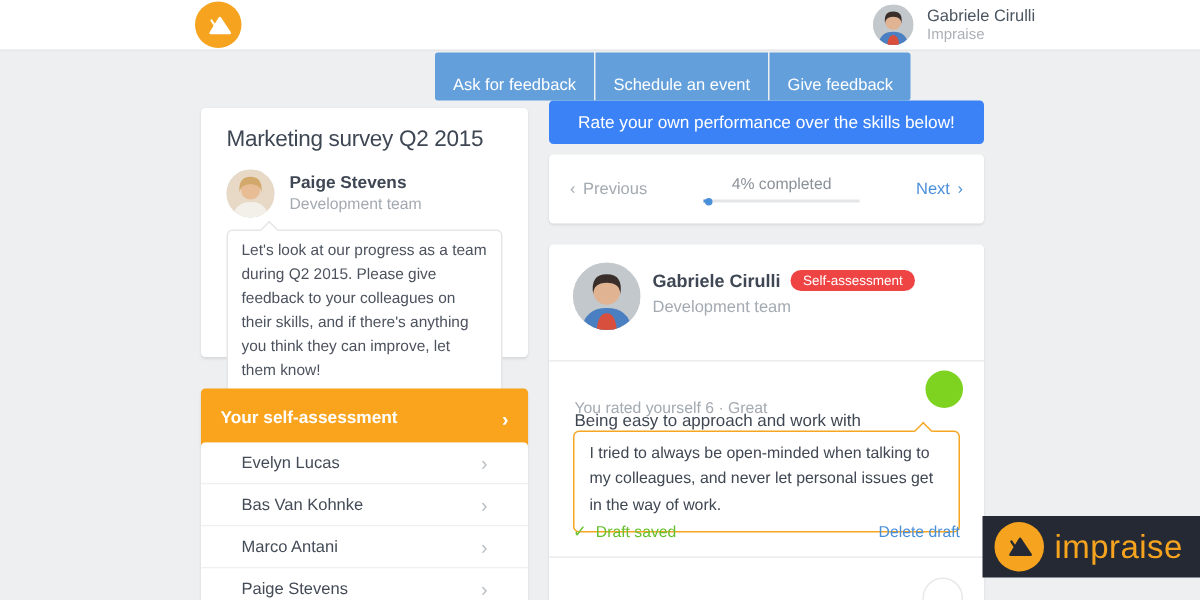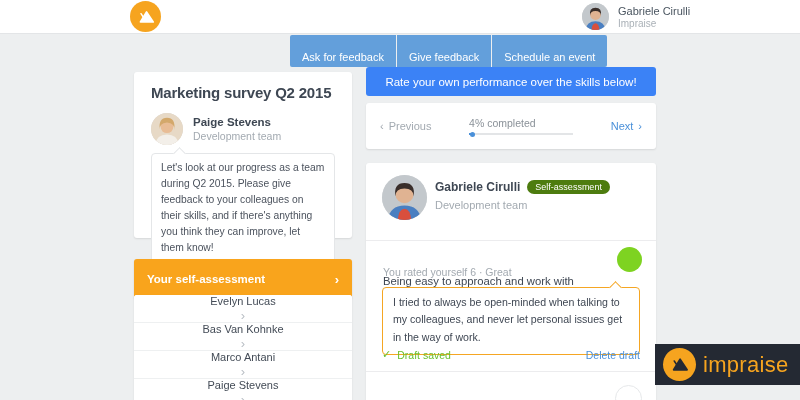--- a/index.html
+++ b/index.html
@@ -26,61 +26,61 @@
   .action-btn{background:#639fdb;border:none;color:#fff;font-size:11px;padding:16px 12px;height:18px;
               font-family:inherit;cursor:pointer;}
   .action-btn + .action-btn{margin-left:1px;}
   .action-btn:first-child{border-radius:2px 0 0 2px;}
   .action-btn:last-child{border-radius:0 2px 2px 0;}
 
   .card{background:#fff;border-radius:3px;box-shadow:0 1px 2px rgba(0,0,0,0.1);}
 
   
   .survey-card{position:absolute;left:134px;top:72px;width:218px;height:166px;box-sizing:border-box;padding:12px 17px;}
-  .survey-title{margin:0;font-size:15px;font-weight:bold;color:#3e4753;letter-spacing:-0.2px;}
+  .survey-title{margin:0;font-size:15px;font-weight:normal;color:#3e4753;letter-spacing:-0.2px;}
   .survey-meta{font-size:10px;color:#a3aab1;margin-top:4px;}
   .author{display:flex;gap:10px;margin-top:12px;align-items:center;}
   .avatar-md{width:32px;height:32px;}
   .author-name{font-size:11.5px;font-weight:bold;color:#3e4753;}
   .author-team{font-size:10.5px;color:#a3aab1;margin-top:2px;}
   .bubble{position:relative;margin-top:8px;border:1px solid #e4e6e8;border-radius:4px;padding:6px 9px;
           font-size:10.3px;line-height:1.55;color:#4c535e;background:#fff;}
   .bubble::before{content:"";position:absolute;top:-5px;left:23px;width:8px;height:8px;background:#fff;
           border-left:1px solid #e4e6e8;border-top:1px solid #e4e6e8;transform:rotate(45deg);}
 
   .orange-bar{position:absolute;left:134px;top:259px;width:218px;height:40px;background:#f9a41c;border-radius:3px;
           display:flex;align-items:center;justify-content:space-between;padding:0 13px;box-sizing:border-box;
           color:#fff;font-size:11.5px;font-weight:bold;cursor:pointer;box-shadow:0 1px 2px rgba(0,0,0,0.12);}
   .chev{color:#b9bfc5;font-size:13px;line-height:1;}
   .chev-white{color:#fff;}
 
   .people-list{position:absolute;left:134px;top:295px;width:218px;margin:0;padding:0;list-style:none;}
-  .people-list li{height:27px;display:flex;align-items:center;justify-content:space-between;padding:0 2px;
-          font-size:11px;color:#434b56;border-bottom:1px solid #eef0f1;cursor:pointer;background:#fff;flex-direction:column;}
+  .people-list li{height:27px;display:flex;align-items:center;justify-content:space-between;padding:0 27px;
+          font-size:11px;color:#434b56;border-bottom:1px solid #eef0f1;cursor:pointer;background:#fff;}
   .people-list{background:#fff;border-radius:3px;box-shadow:0 1px 2px rgba(0,0,0,0.1);overflow:hidden;height:108px;}
 
   
   .green-banner{position:absolute;left:366px;top:67px;width:290px;height:29px;background:#3b82f6;border-radius:3px;
           color:#fff;font-size:11.5px;display:flex;align-items:center;justify-content:center;box-sizing:border-box;}
 
   .pager-card{position:absolute;left:366px;top:103px;width:290px;height:46px;display:flex;align-items:center;
           justify-content:space-between;padding:0 14px;box-sizing:border-box;}
   .pager-prev{display:flex;gap:5px;align-items:center;font-size:11px;color:#a3aab1;cursor:pointer;}
   .pager-next{display:flex;gap:5px;align-items:center;font-size:11px;color:#4a90d9;cursor:pointer;}
-  .pager-center{display:flex;flex-direction:column;align-items:flex-start;gap:4px;}
+  .pager-center{display:flex;flex-direction:column;align-items:center;gap:4px;}
   .pager-label{font-size:10.5px;color:#8a9198;}
   .track{width:104px;height:2px;background:#e3e5e7;position:relative;}
   .fill{position:absolute;left:0;top:0;height:2px;background:#4a90d9;}
   .fill::after{content:"";position:absolute;right:-2px;top:-1.5px;width:5px;height:5px;border-radius:50%;background:#4a90d9;}
 
   .main-card{position:absolute;left:366px;top:163px;width:290px;height:240px;}
   .reviewee-avatar{position:absolute;left:16px;top:12px;width:45px;height:45px;}
   .rev-name-row{position:absolute;left:69px;top:17px;display:flex;align-items:center;gap:7px;}
   .rev-name{font-size:12px;font-weight:bold;color:#3e4753;}
-  .pill{background:#4d7c0f;color:#fff;font-size:9px;padding:2px 8px;border-radius:9px;}
+  .pill{background:#ef4444;color:#fff;font-size:9px;padding:2px 8px;border-radius:9px;}
   .rev-team{position:absolute;left:69px;top:36px;font-size:11px;color:#a3aab1;}
   .divider{position:absolute;left:0;width:100%;border-top:1px solid #ececee;}
   .d1{top:77px;} .d2{top:208px;}
   .skill-title{position:absolute;left:17px;top:87px;font-size:11.3px;color:#3f4753;margin-top:25px;}
   .skill-rating{position:absolute;left:17px;top:103px;font-size:10.5px;color:#a3aab1;}
   .rating-dot{position:absolute;right:14px;top:84px;width:25px;height:25px;border-radius:50%;background:#7ed321;cursor:pointer;}
   .comment-box{position:absolute;left:16px;right:16px;top:124px;height:68px;border:1px solid #f5a623;border-radius:4px;
           background:#fff;padding:6px 10px;font-size:10.6px;line-height:1.65;color:#3f4753;box-sizing:border-box;cursor:text;}
   .comment-box::before{content:"";position:absolute;top:-5px;right:19px;width:8px;height:8px;background:#fff;
           border-left:1px solid #f5a623;border-top:1px solid #f5a623;transform:rotate(45deg);}
@@ -121,22 +121,22 @@
       </span>
       <div>
         <div class="user-name">Gabriele Cirulli</div>
         <div class="user-org">Impraise</div>
       </div>
     </div>
   </header>
 
   <div class="actions">
     <button class="action-btn">Ask for feedback</button>
+    <button class="action-btn">Schedule an event</button>
     <button class="action-btn">Give feedback</button>
-    <button class="action-btn">Schedule an event</button>
   </div>
 
   <section class="survey-card card">
     <h1 class="survey-title">Marketing survey Q2 2015</h1>
     <div class="author">
       <span class="avatar avatar-md">
         <svg width="32" height="32" viewBox="0 0 40 40">
           <rect width="40" height="40" fill="#e7d9c6"></rect>
           <circle cx="20" cy="17" r="8" fill="#e8bc95"></circle>
           <path d="M20 6 q-11 0 -9 15 q-1 -8 9 -9 q10 1 9 9 q2 -15 -9 -15" fill="#d3a86b"></path>

